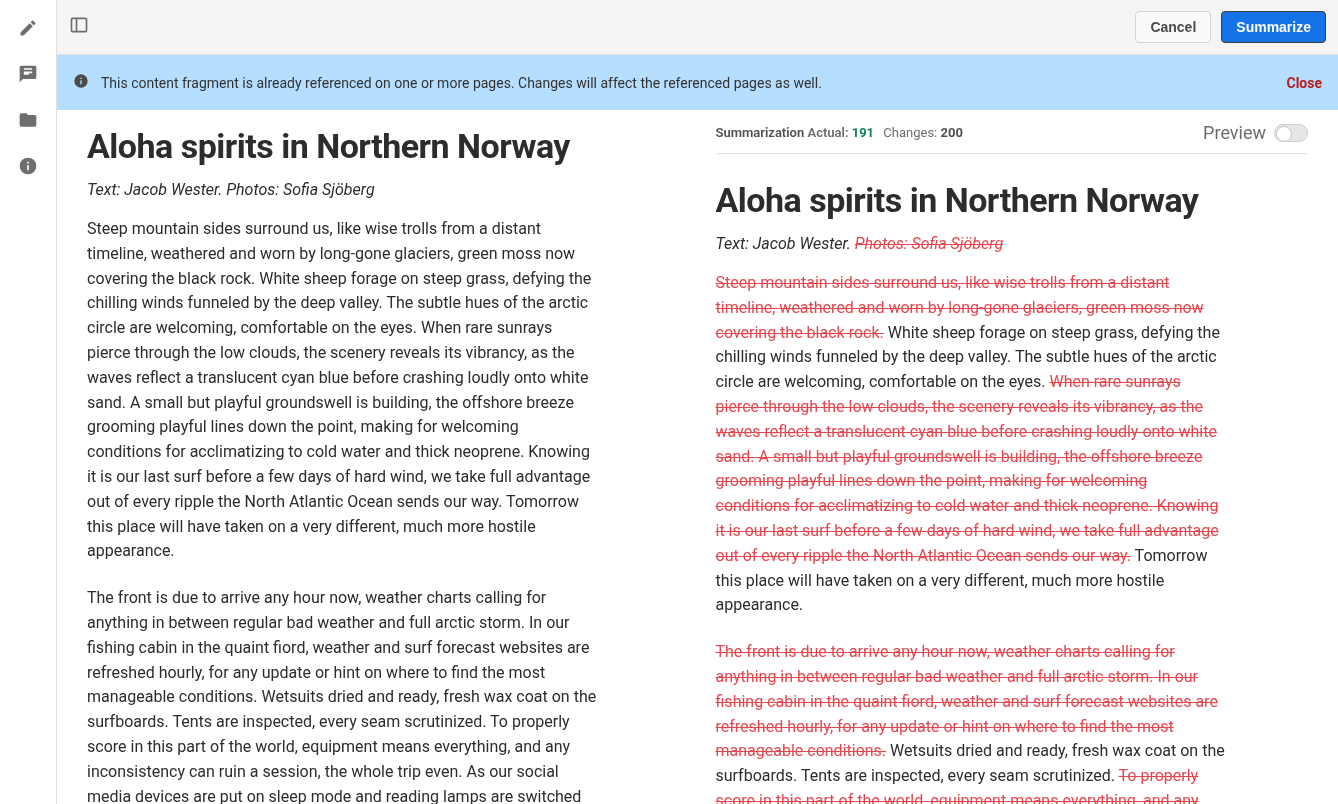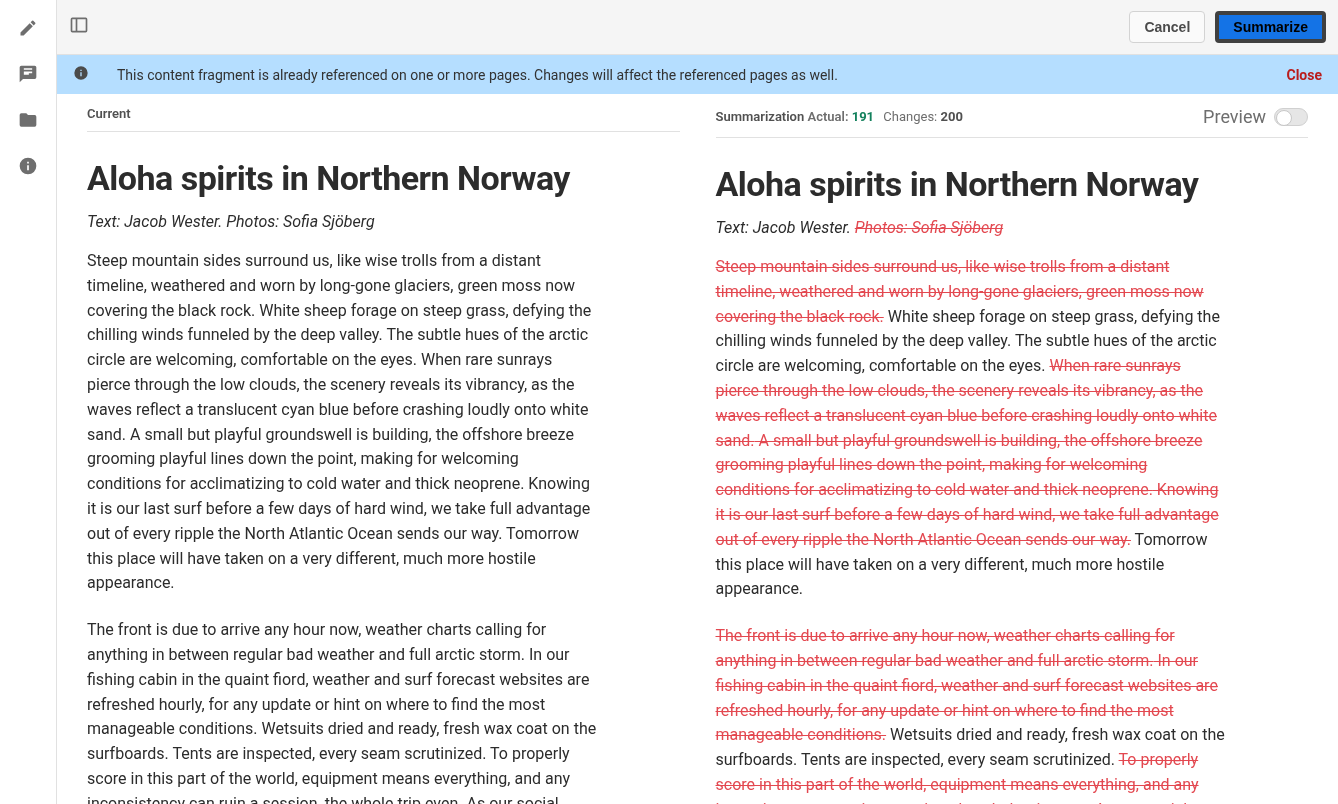--- a/index.html
+++ b/index.html
@@ -10,24 +10,24 @@
   .rail .icon { color: #6e6e6e; cursor: pointer; }
   .rail .icon svg { display:block; }
   
   .main { flex: 1; display: flex; flex-direction: column; min-width: 0; }
   
   .topbar { height: 55px; background: #f5f5f5; border-bottom: 1px solid #e1e1e1; display: flex; align-items: center; padding: 0 12px; }
   .topbar .left { display: flex; align-items: center; gap: 10px; }
   .topbar .spacer { flex: 1; }
   .btn { height: 32px; padding: 0 14px; border-radius: 4px; font-size: 14px; font-weight: 600; cursor: pointer; display:inline-flex; align-items:center; }
   .btn-secondary { background: #fafafa; color: #4b4b4b; border: 1px solid #d3d3d3; }
-  .btn-primary { background: #1473e6; color: #000000; border: 4px solid #404040; margin-left: 10px; }
+  .btn-primary { background: #1473e6; color: #ffffff; border: 1px solid #404040; margin-left: 10px; }
   .panel-icon { color: #6e6e6e; cursor:pointer; }
   
-  .banner { background: #b5deff; color: #323232; display: flex; align-items: center; padding: 10px 16px; font-size: 14px; gap: 16px; }
+  .banner { background: #b5deff; color: #323232; display: flex; align-items: center; padding: 18px 16px; font-size: 14px; }
   .banner .info-icon { margin-right: 12px; color: #4b4b4b; }
   .banner .close { margin-left: auto; font-weight: 700; color: #b91c1c; cursor: pointer; font-size: 14px; }
   
   .content { flex: 1; overflow: hidden; display: flex; padding: 0 12px 0 12px; }
   .col { flex: 1; min-width: 0; display: flex; flex-direction: column; padding: 8px 0 0 0; }
   .col + .col { margin-left: 0; }
   .col-header { font-size: 12px; color: #6e6e6e; padding: 4px 0 10px 0; border-bottom: 1px solid #e1e1e1; margin: 0 18px 18px 18px; display:flex; align-items:center; }
   .col-header .label { font-weight: 600; color: #505050; font-size: 13px; }
   .sum-meta { font-size: 13px; color: #6e6e6e; }
   .sum-meta .actual-label { font-weight:600; }
@@ -98,23 +98,20 @@
             <path d="M12 2a10 10 0 1 0 10 10A10 10 0 0 0 12 2zm1 15h-2v-6h2zm0-8h-2V7h2z"></path>
           </svg>
       </span>
       <span>This content fragment is already referenced on one or more pages. Changes will affect the referenced pages as well.</span>
       <span class="close">Close</span>
     </div>
 
     <div class="content">
 
       <div class="col">
-        <div class="col-header">
-          <span class="label">Current</span>
-        </div>
         <div class="scroll">
           <h1 class="title">Aloha spirits in Northern Norway</h1>
           <p class="byline">Text: Jacob Wester. Photos: Sofia Sjöberg</p>
           <p class="para">Steep mountain sides surround us, like wise trolls from a distant timeline, weathered and worn by long-gone glaciers, green moss now covering the black rock. White sheep forage on steep grass, defying the chilling winds funneled by the deep valley. The subtle hues of the arctic circle are welcoming, comfortable on the eyes. When rare sunrays pierce through the low clouds, the scenery reveals its vibrancy, as the waves reflect a translucent cyan blue before crashing loudly onto white sand. A small but playful groundswell is building, the offshore breeze grooming playful lines down the point, making for welcoming conditions for acclimatizing to cold water and thick neoprene. Knowing it is our last surf before a few days of hard wind, we take full advantage out of every ripple the North Atlantic Ocean sends our way. Tomorrow this place will have taken on a very different, much more hostile appearance.</p>
           <p class="para">The front is due to arrive any hour now, weather charts calling for anything in between regular bad weather and full arctic storm. In our fishing cabin in the quaint fiord, weather and surf forecast websites are refreshed hourly, for any update or hint on where to find the most manageable conditions. Wetsuits dried and ready, fresh wax coat on the surfboards. Tents are inspected, every seam scrutinized. To properly score in this part of the world, equipment means everything, and any inconsistency can ruin a session, the whole trip even. As our social media devices are put on sleep mode and reading lamps are switched off, the wind grows in intensity, rattling our windows through the night. Every surfer knows the feeling of combined anxiety and excitement, the</p>
         </div>
       </div>
 
       <div class="col">
         <div class="col-header">

